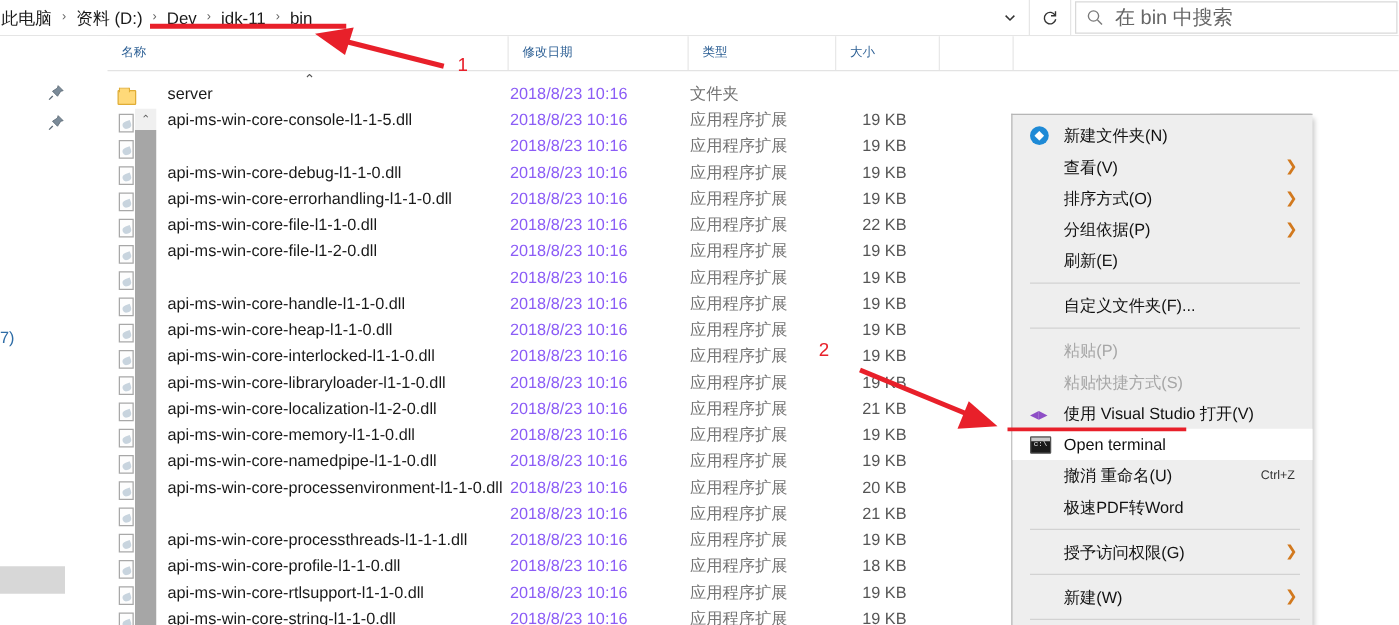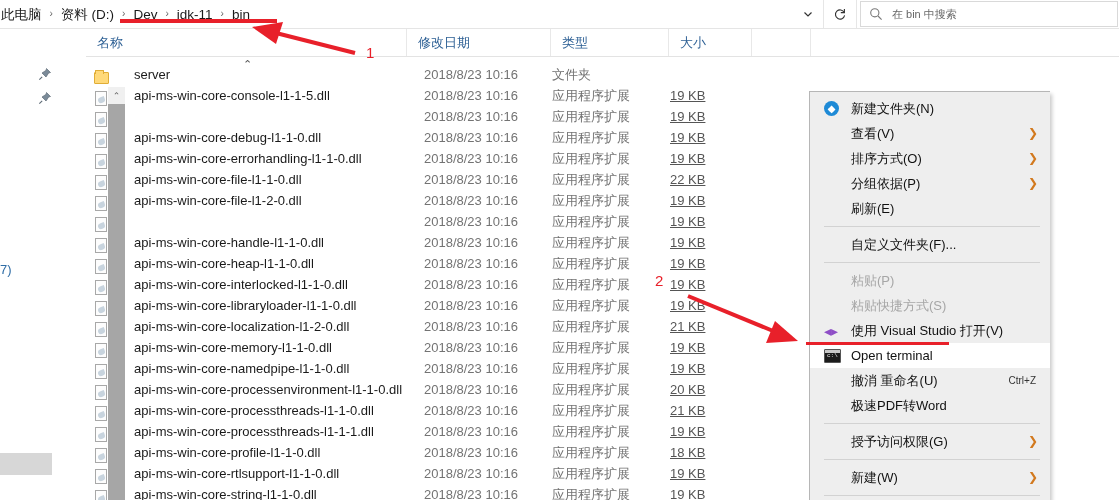--- a/index.html
+++ b/index.html
@@ -38,31 +38,31 @@
     position: absolute; left: 823px; top: 0; width: 34px; height: 28px;
     display:flex; align-items:center; justify-content:center;
     color:#333; border-left:1px solid #e6e6e6; border-right:1px solid #e6e6e6;
   }
   .searchbox {
     position: absolute; left: 860px; top: 1px; width: 258px; height: 26px;
     border: 1px solid #d9d9d9; background:#fff;
     display:flex; align-items:center; padding-left:8px;
   }
   .search-ph {
-    font-size: 11px; color:#666; margin-left: 9px;
+    font-size: 16px; color:#666; margin-left: 9px;
   }
 
   
   .colheader {
     position: absolute; left: 0; top: 29px; width: 1119px; height: 28px;
     background:#ffffff; border-bottom: 1px solid #e3e3e3;
   }
   .ch {
     position:absolute; top:0; height:27px; line-height:27px;
-    font-size:13px; color:#2c5f94; padding-left:11px;
+    font-size:10px; color:#2c5f94; padding-left:11px;
     border-left:1px solid #e8e8e8;
   }
   .ch-name { left: 86px; width: 303px; border-left:none; }
   .ch-date { left: 406px; width: 144px; }
   .ch-type { left: 550px; width: 118px; font-family: Liberation Serif, serif; }
   .ch-size { left: 668px; width: 83px; }
   .ch-blank { left: 751px; width: 60px; border-right:1px solid #e8e8e8; }
   .sort-caret {
     position:absolute; left:243px; top:30px;
     font-size:11px; color:#555; line-height:1;
@@ -93,23 +93,23 @@
   .ghost-bar {
     position:absolute; left:0px; top:424px; width:52px; height:22px; background:#d7d7d7;
   }
 
   
   .filelist { position:absolute; left:86px; top:57px; width:1033px; height:443px; }
   .row { position:absolute; left:0; width:1033px; height:21px; }
   .cell { position:absolute; top:0; height:21px; line-height:21px; font-size:13px; color:#1a1a1a; white-space:nowrap; }
   .c-icon { left:4px; top:3px; width:16px; height:16px; }
   .c-name { left:26px;margin-left:22px; }
-  .c-date { left:322px; color:#737373;margin-left:16px; }
+  .c-date { left:322px; color:#8b5cf6; }
   .c-type { left:466px; color:#737373; }
-  .c-size { left:584px; width:75px; text-align:left; color:#555;text-decoration:underline; }
+  .c-size { left:584px; width:75px; text-align:center; color:#555; }
 
   
   .ico-folder {
     position:absolute; width:15px; height:12px; top:5px; left:4px;
     background:#ffd979; border:1px solid #e0ad36; border-radius:1px;
   }
   .ico-folder:before{
     content:""; position:absolute; left:0; top:-3px; width:7px; height:3px;
     background:#ffd979; border:1px solid #e0ad36; border-bottom:none; border-radius:1px 1px 0 0;
   }
@@ -405,21 +405,20 @@
         </div>
         <div class="cell c-name">api-ms-win-core-processenvironment-l1-1-0.dll</div>
         <div class="cell c-date">2018/8/23 10:16</div>
         <div class="cell c-type">应用程序扩展</div>
         <div class="cell c-size">20 KB</div>
       </div>
       <div class="row" style="top: 343px;">
         <div class="cell c-icon">
           <div class="ico-file"></div>
         </div>
-        <div class="cell c-name">api-ms-win-core-processthreads-l1-1-0.dll</div>
         <div class="cell c-date">2018/8/23 10:16</div>
         <div class="cell c-type">应用程序扩展</div>
         <div class="cell c-size">21 KB</div>
       </div>
       <div class="row" style="top: 364px;">
         <div class="cell c-icon">
           <div class="ico-file"></div>
         </div>
         <div class="cell c-name">api-ms-win-core-processthreads-l1-1-1.dll</div>
         <div class="cell c-date">2018/8/23 10:16</div>

